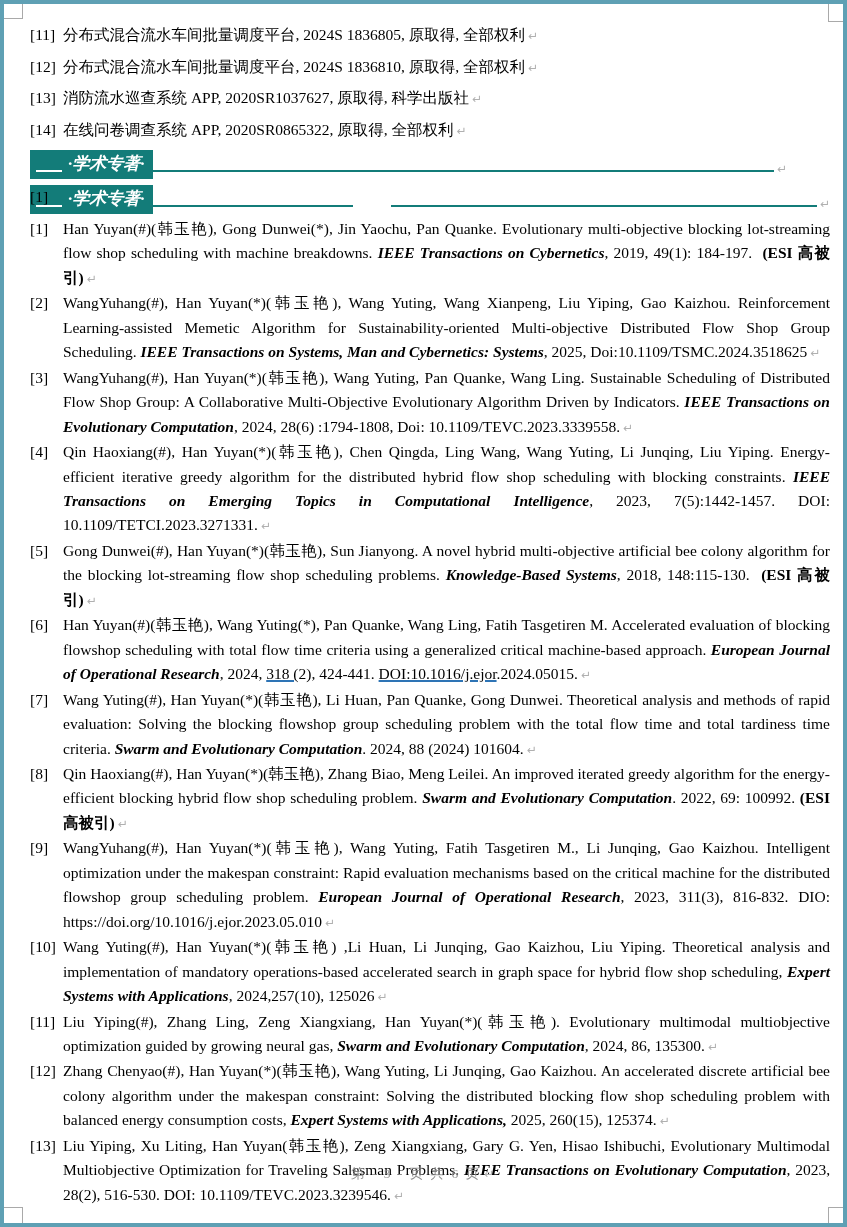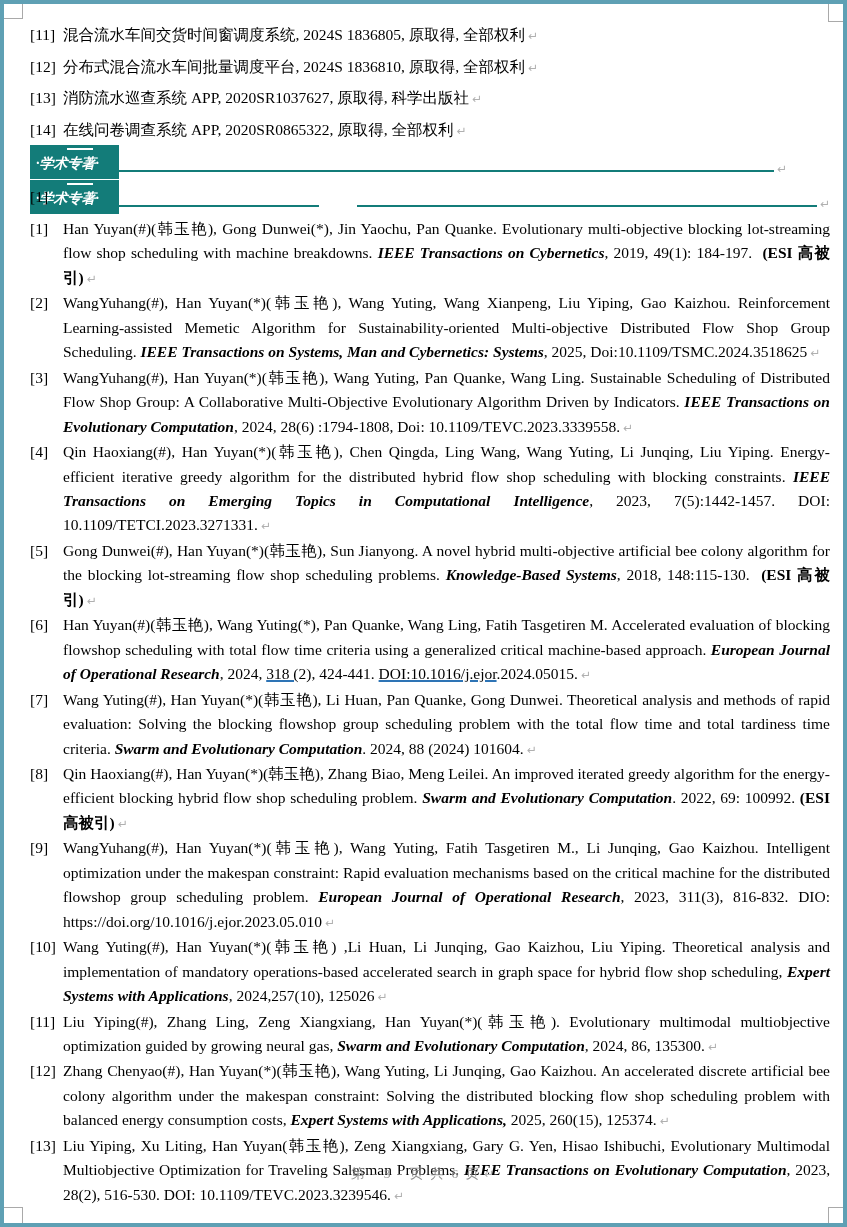--- a/index.html
+++ b/index.html
@@ -30,22 +30,22 @@
   .seg.b{font-weight:bold;}
   .seg.u{text-decoration:underline;text-decoration-color:#2e74b5;text-decoration-thickness:1.5px;}
 
   .pilcrow{color:#b0b0b0;font-family:"DejaVu Sans",sans-serif;font-size:12px;margin-left:3px;font-style:normal;font-weight:normal;}
 
   
   .hrow{display:flex;align-items:flex-end;height:30px;margin-top:3px;}
   .hrow.first{margin-right:43px;}
   .hbox{
     display:inline-flex;align-items:flex-end;background:#137c79;color:#fff;
-    font-weight:bold;font-style:italic;font-size:14px;line-height:22px;
-    padding:3px 20px 4px 6px;white-space:nowrap;flex-direction:column;
+    font-weight:bold;font-style:italic;font-size:17px;line-height:22px;
+    padding:3px 8px 4px 6px;white-space:nowrap;
   }
   .hwhite{display:inline-block;width:26px;height:2px;background:#fff;margin:0 6px 3px 0;}
   .hrule{border-bottom:2px solid #137c79;margin-bottom:7px;height:0;}
   .f1{flex:1;}
   .w200{width:200px;}
   .hgap{width:38px;}
   .hrow .pilcrow{margin-bottom:3px;}
 
   .footer{
     position:absolute;left:0;right:0;bottom:40px;text-align:center;
@@ -57,21 +57,21 @@
 
 <div class="page">
   <span class="crop tl"></span>
   <span class="crop tr"></span>
   <span class="crop bl"></span>
   <span class="crop br"></span>
 
   <div class="content">
 
     <div class="front">
-        <div class="item"><span class="num">[11]</span><span class="body"><span class="seg n">混合流水车间交货时间窗调度系统, 2024S 1836805, 原取得, 全部权利</span><span class="pilcrow">↵</span></span></div>
+        <div class="item"><span class="num">[11]</span><span class="body"><span class="seg n">分布式混合流水车间批量调度平台, 2024S 1836805, 原取得, 全部权利</span><span class="pilcrow">↵</span></span></div>
         <div class="item"><span class="num">[12]</span><span class="body"><span class="seg n">分布式混合流水车间批量调度平台, 2024S 1836810, 原取得, 全部权利</span><span class="pilcrow">↵</span></span></div>
         <div class="item"><span class="num">[13]</span><span class="body"><span class="seg n">消防流水巡查系统 APP, 2020SR1037627, 原取得, 科学出版社</span><span class="pilcrow">↵</span></span></div>
         <div class="item"><span class="num">[14]</span><span class="body"><span class="seg n">在线问卷调查系统 APP, 2020SR0865322, 原取得, 全部权利</span><span class="pilcrow">↵</span></span></div>
       </div>
 
     <div class="hrow first">
       <span class="hbox">
         <span class="hwhite"></span>
         <span>·学术专著·</span>
       </span>

